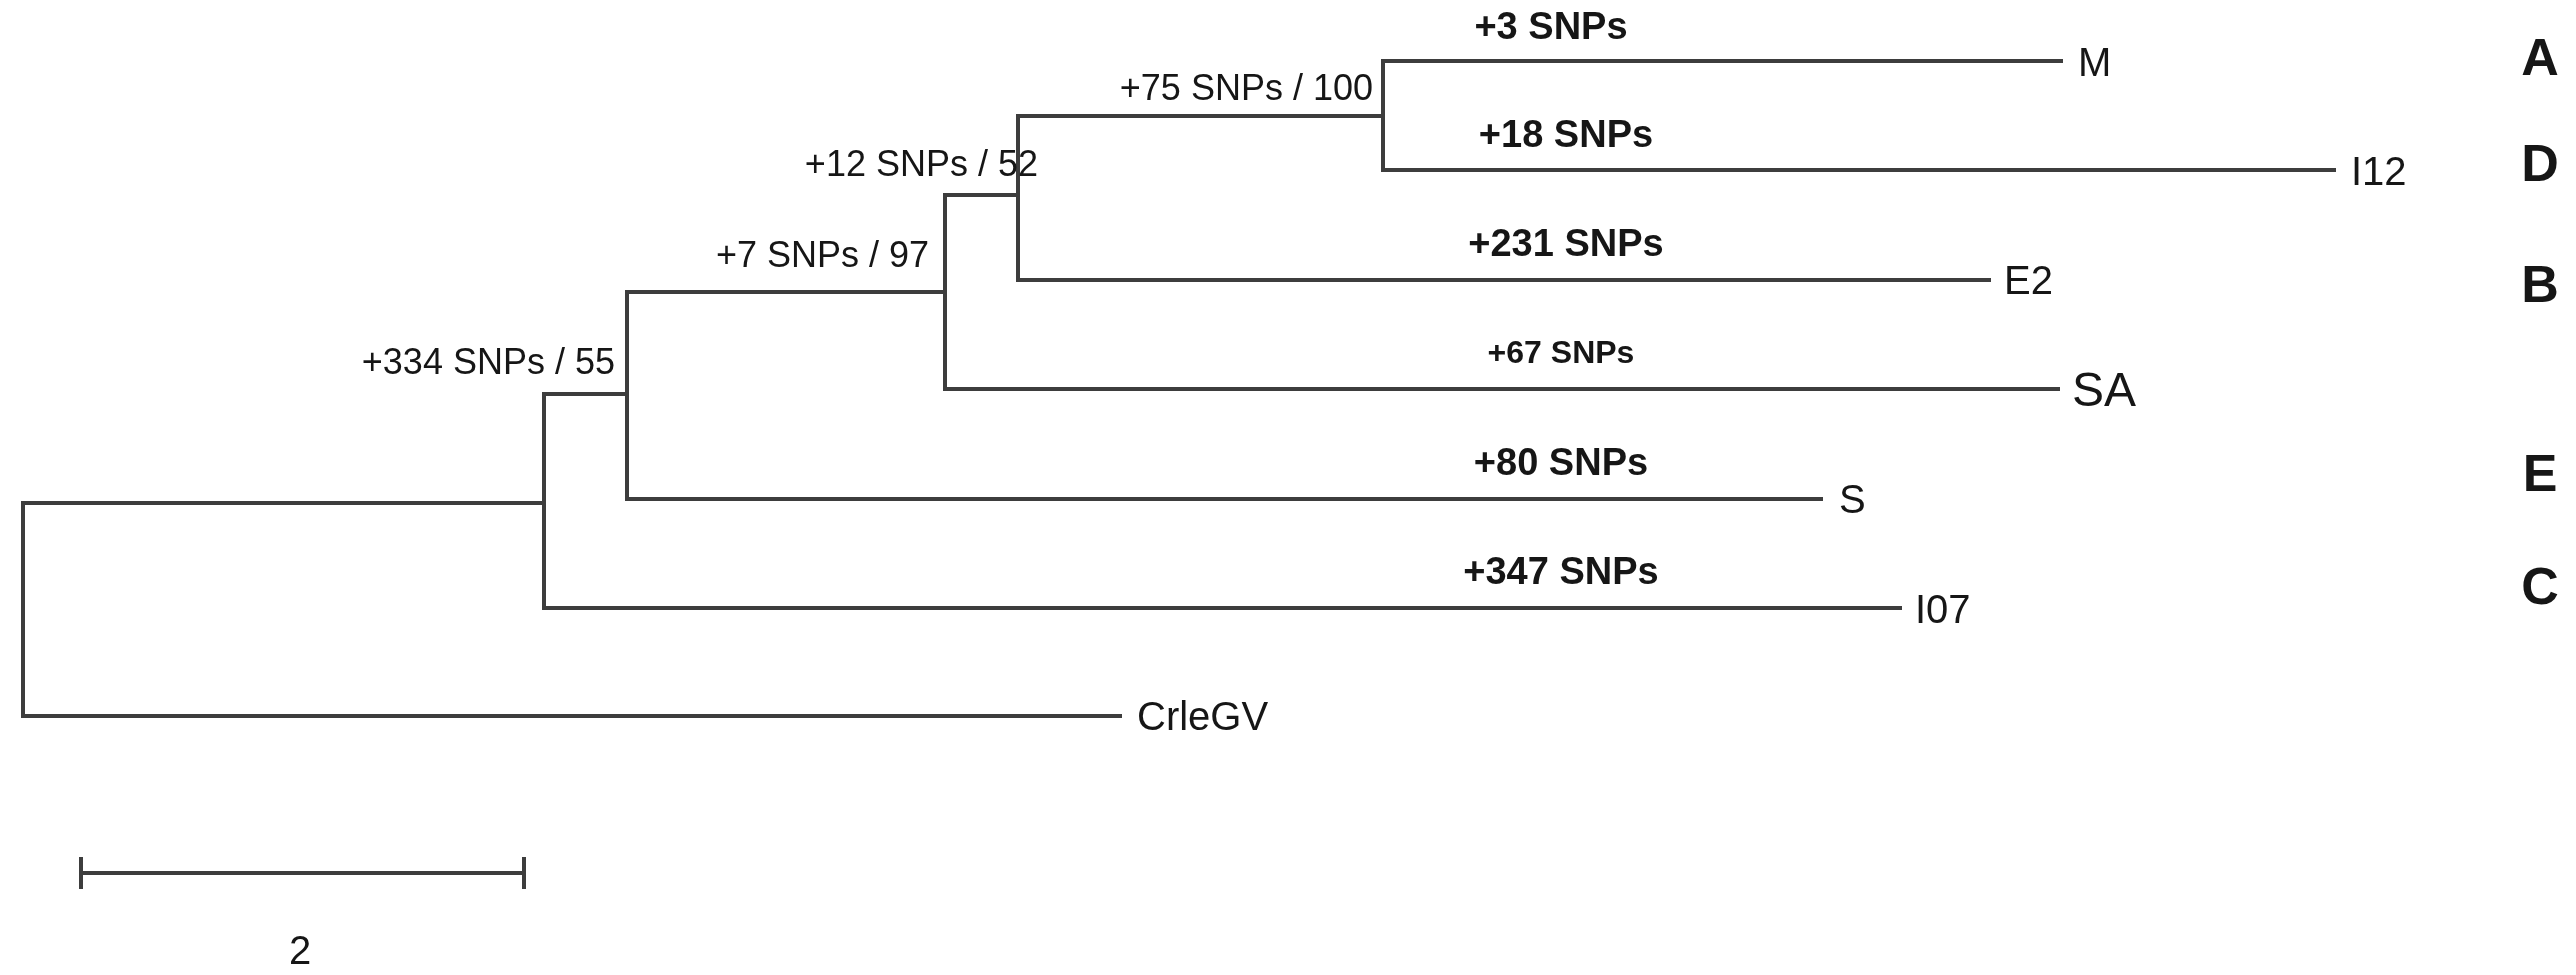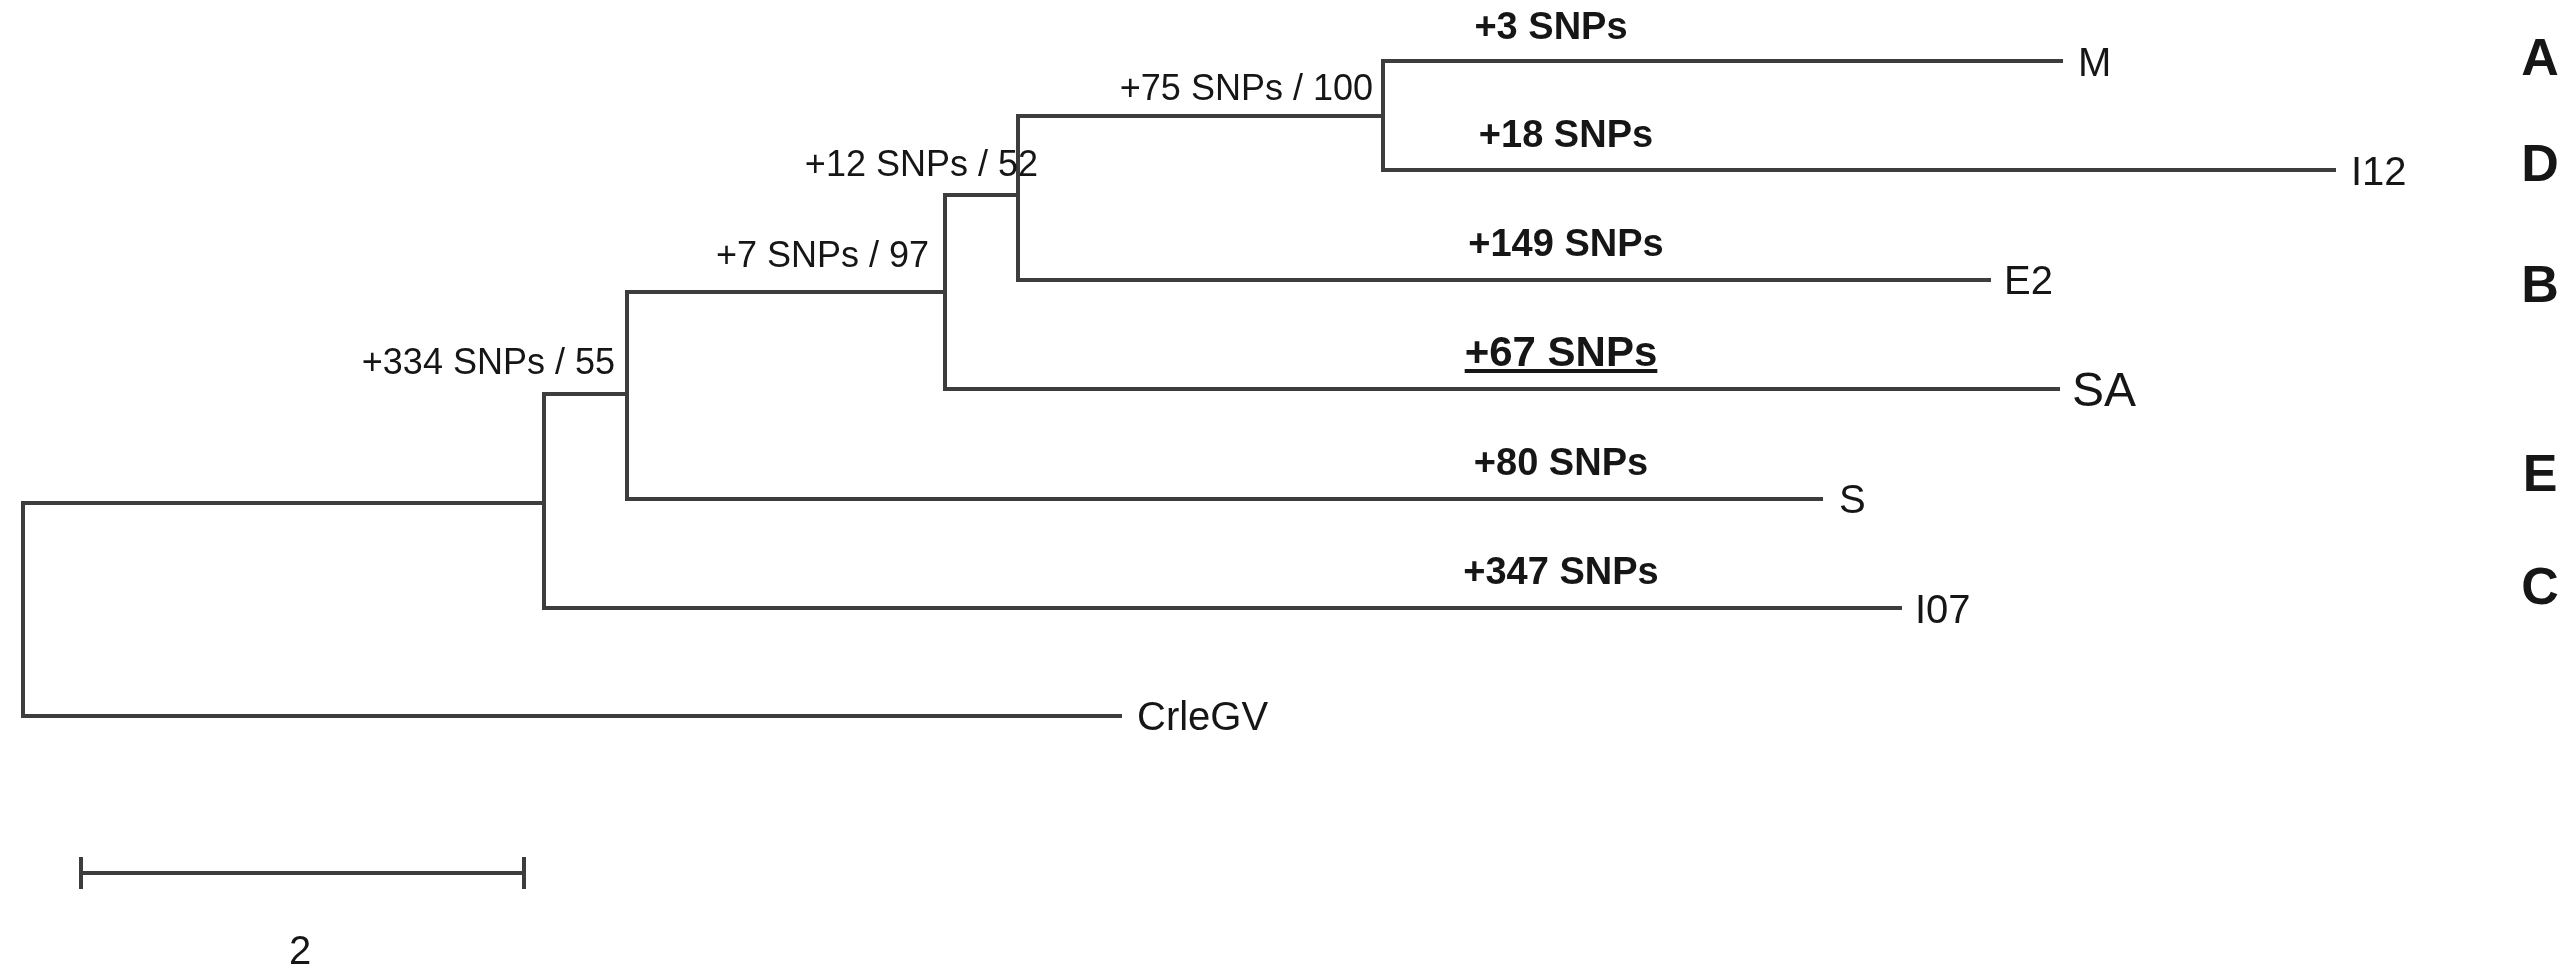--- a/index.html
+++ b/index.html
@@ -48,22 +48,22 @@
     <div class="seg" style="left: 1016px; top: 114px; width: 369px; height: 4px;"></div>
     <div class="seg" style="left: 1016px; top: 278px; width: 975px; height: 4px;"></div>
     <div class="seg" style="left: 1381px; top: 59px; width: 4px; height: 113px;"></div>
     <div class="seg" style="left: 1381px; top: 59px; width: 682px; height: 4px;"></div>
     <div class="seg" style="left: 1381px; top: 168px; width: 955px; height: 4px;"></div>
     <div class="seg" style="left: 79px; top: 871px; width: 447px; height: 4px;"></div>
     <div class="seg" style="left: 79px; top: 857px; width: 4px; height: 32px;"></div>
     <div class="seg" style="left: 522px; top: 857px; width: 4px; height: 32px;"></div>
     <div class="lbl bold" style="left: 1551px; top: 26px; font-size: 38px; transform: translate(-50%, -50%);">+3 SNPs</div>
     <div class="lbl bold" style="left: 1566px; top: 134px; font-size: 38px; transform: translate(-50%, -50%);">+18 SNPs</div>
-    <div class="lbl bold" style="left: 1566px; top: 243px; font-size: 38px; transform: translate(-50%, -50%);">+149 SNPs</div>
-    <div class="lbl bold" style="left: 1561px; top: 352px; font-size: 42px; transform: translate(-50%, -50%); text-decoration: underline;">+67 SNPs</div>
+    <div class="lbl bold" style="left: 1566px; top: 243px; font-size: 38px; transform: translate(-50%, -50%);">+231 SNPs</div>
+    <div class="lbl bold" style="left: 1561px; top: 352px; font-size: 32px; transform: translate(-50%, -50%);">+67 SNPs</div>
     <div class="lbl bold" style="left: 1561px; top: 462px; font-size: 38px; transform: translate(-50%, -50%);">+80 SNPs</div>
     <div class="lbl bold" style="left: 1561px; top: 571px; font-size: 38px; transform: translate(-50%, -50%);">+347 SNPs</div>
     <div class="lbl" style="left: 1373px; top: 88px; font-size: 36px; transform: translate(-100%, -50%);">+75 SNPs / 100</div>
     <div class="lbl" style="left: 1006px; top: 164px; font-size: 36px; transform: translate(-100%, -50%); margin-left: 32px;">+12 SNPs / 52</div>
     <div class="lbl" style="left: 929px; top: 255px; font-size: 36px; transform: translate(-100%, -50%);">+7 SNPs / 97</div>
     <div class="lbl" style="left: 615px; top: 362px; font-size: 36px; transform: translate(-100%, -50%);">+334 SNPs / 55</div>
     <div class="lbl" style="left: 2078px; top: 62px; font-size: 40px; transform: translateY(-50%);">M</div>
     <div class="lbl" style="left: 2351px; top: 171px; font-size: 40px; transform: translateY(-50%);">I12</div>
     <div class="lbl" style="left: 2004px; top: 280px; font-size: 40px; transform: translateY(-50%);">E2</div>
     <div class="lbl" style="left: 2072px; top: 390px; font-size: 48px; transform: translateY(-50%);">SA</div>

